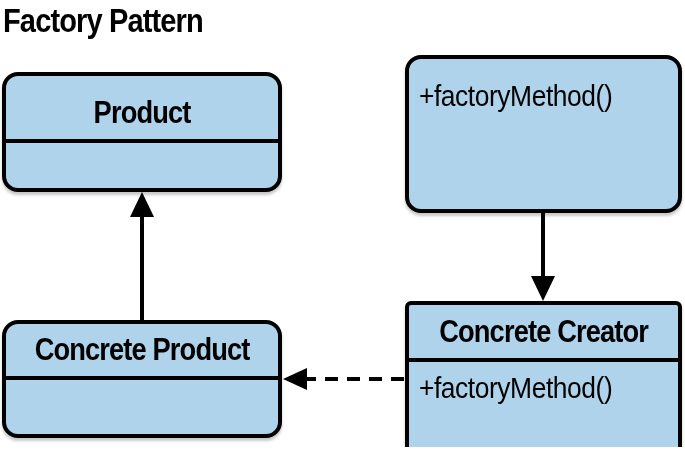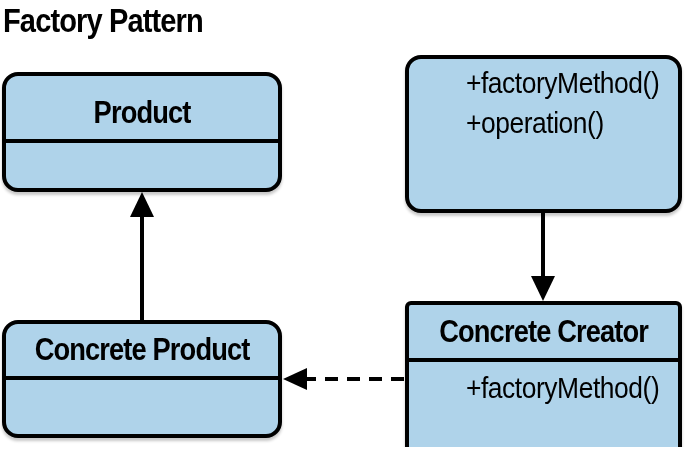--- a/index.html
+++ b/index.html
@@ -53,22 +53,21 @@
     align-items: center;
     justify-content: center;
     font-size: 31px;
     font-weight: bold;
     letter-spacing: -1px;
     white-space: nowrap;
     flex: 0 0 auto;
   }
   .uml-body {
     flex: 1 1 auto;
-    padding: 4px 10px 0 10px;
-    margin-left: 47px;
+    padding: 17px 10px 0 10px;
   }
   .method-line {
     font-size: 30px;
     font-weight: 400;
     line-height: 40px;
     letter-spacing: -0.5px;
     white-space: nowrap;
   }
   
   .box-product          { left: 2px;   top: 72px;  width: 280px; height: 120px; }
@@ -120,23 +119,20 @@
       <span class="cond-center">Product</span>
     </div>
     <div class="uml-body"></div>
   </div>
 
   <div class="uml-box box-creator">
     <div class="uml-body">
       <div class="method-line">
         <span class="cond">+factoryMethod()</span>
       </div>
-      <div class="method-line">
-        <span class="cond">+operation()</span>
-      </div>
     </div>
   </div>
 
   <div class="uml-box box-concrete-product">
     <div class="uml-header">
       <span class="cond-center">Concrete Product</span>
     </div>
     <div class="uml-body"></div>
   </div>
 

